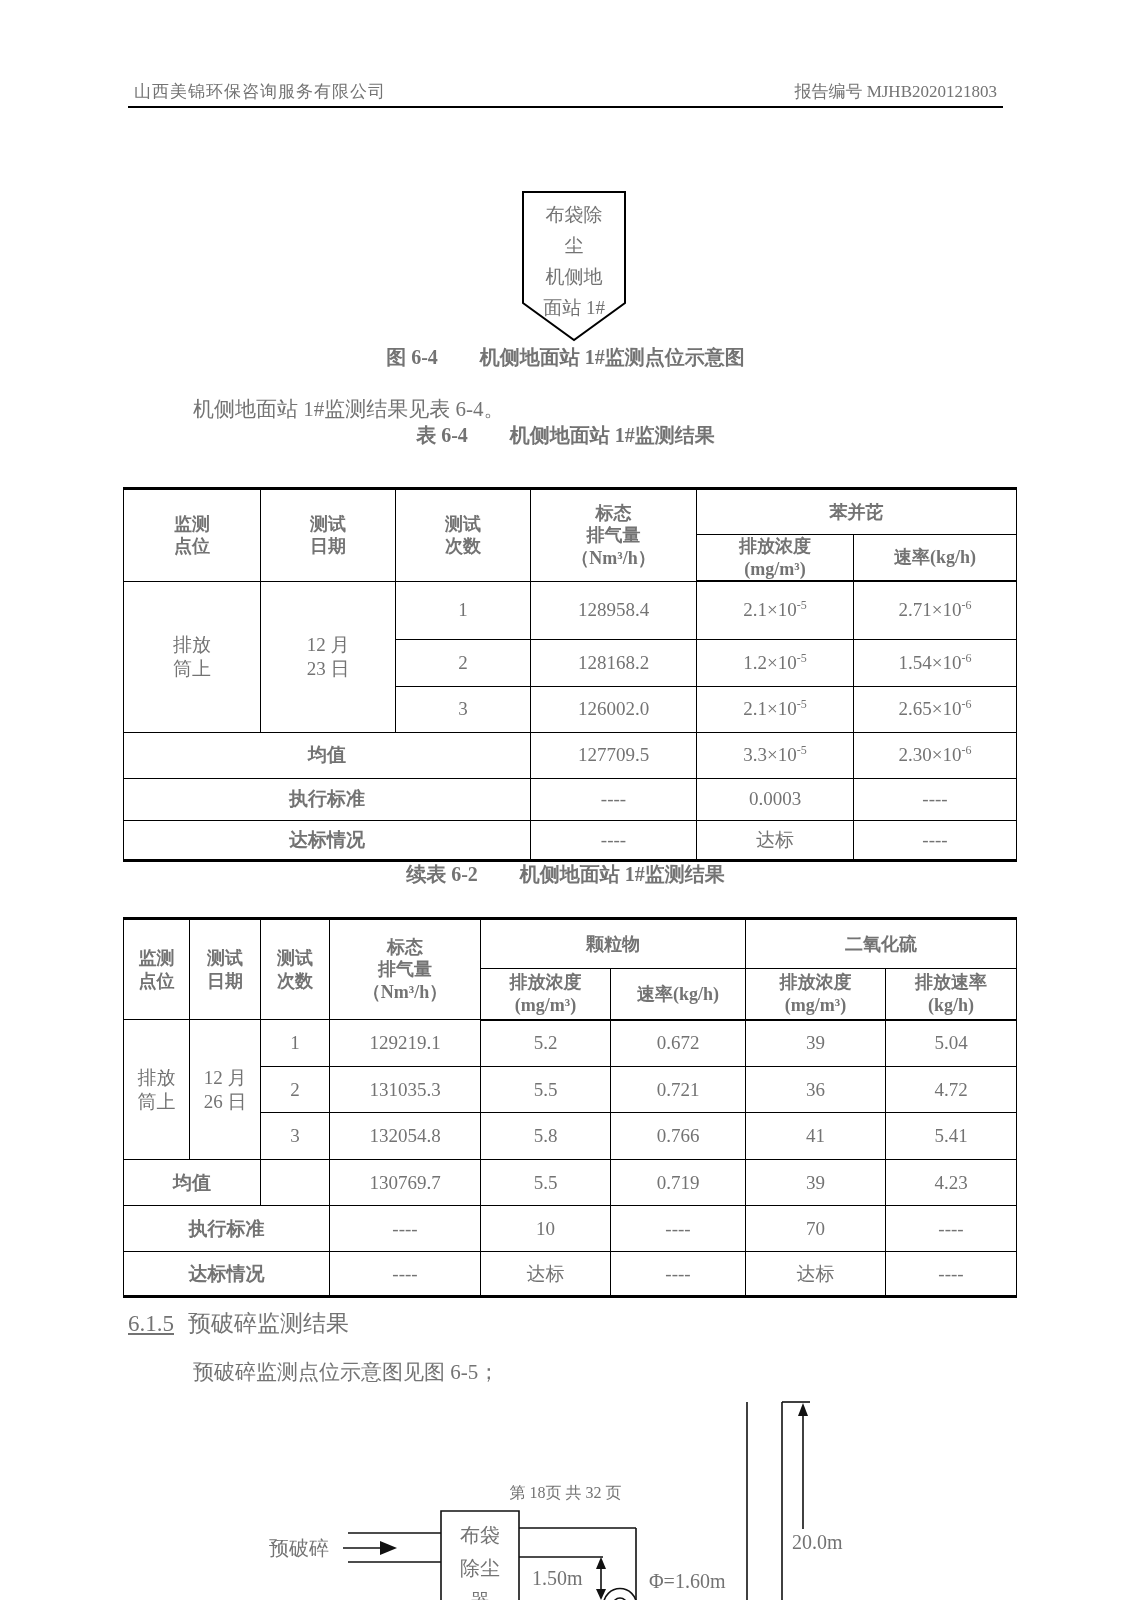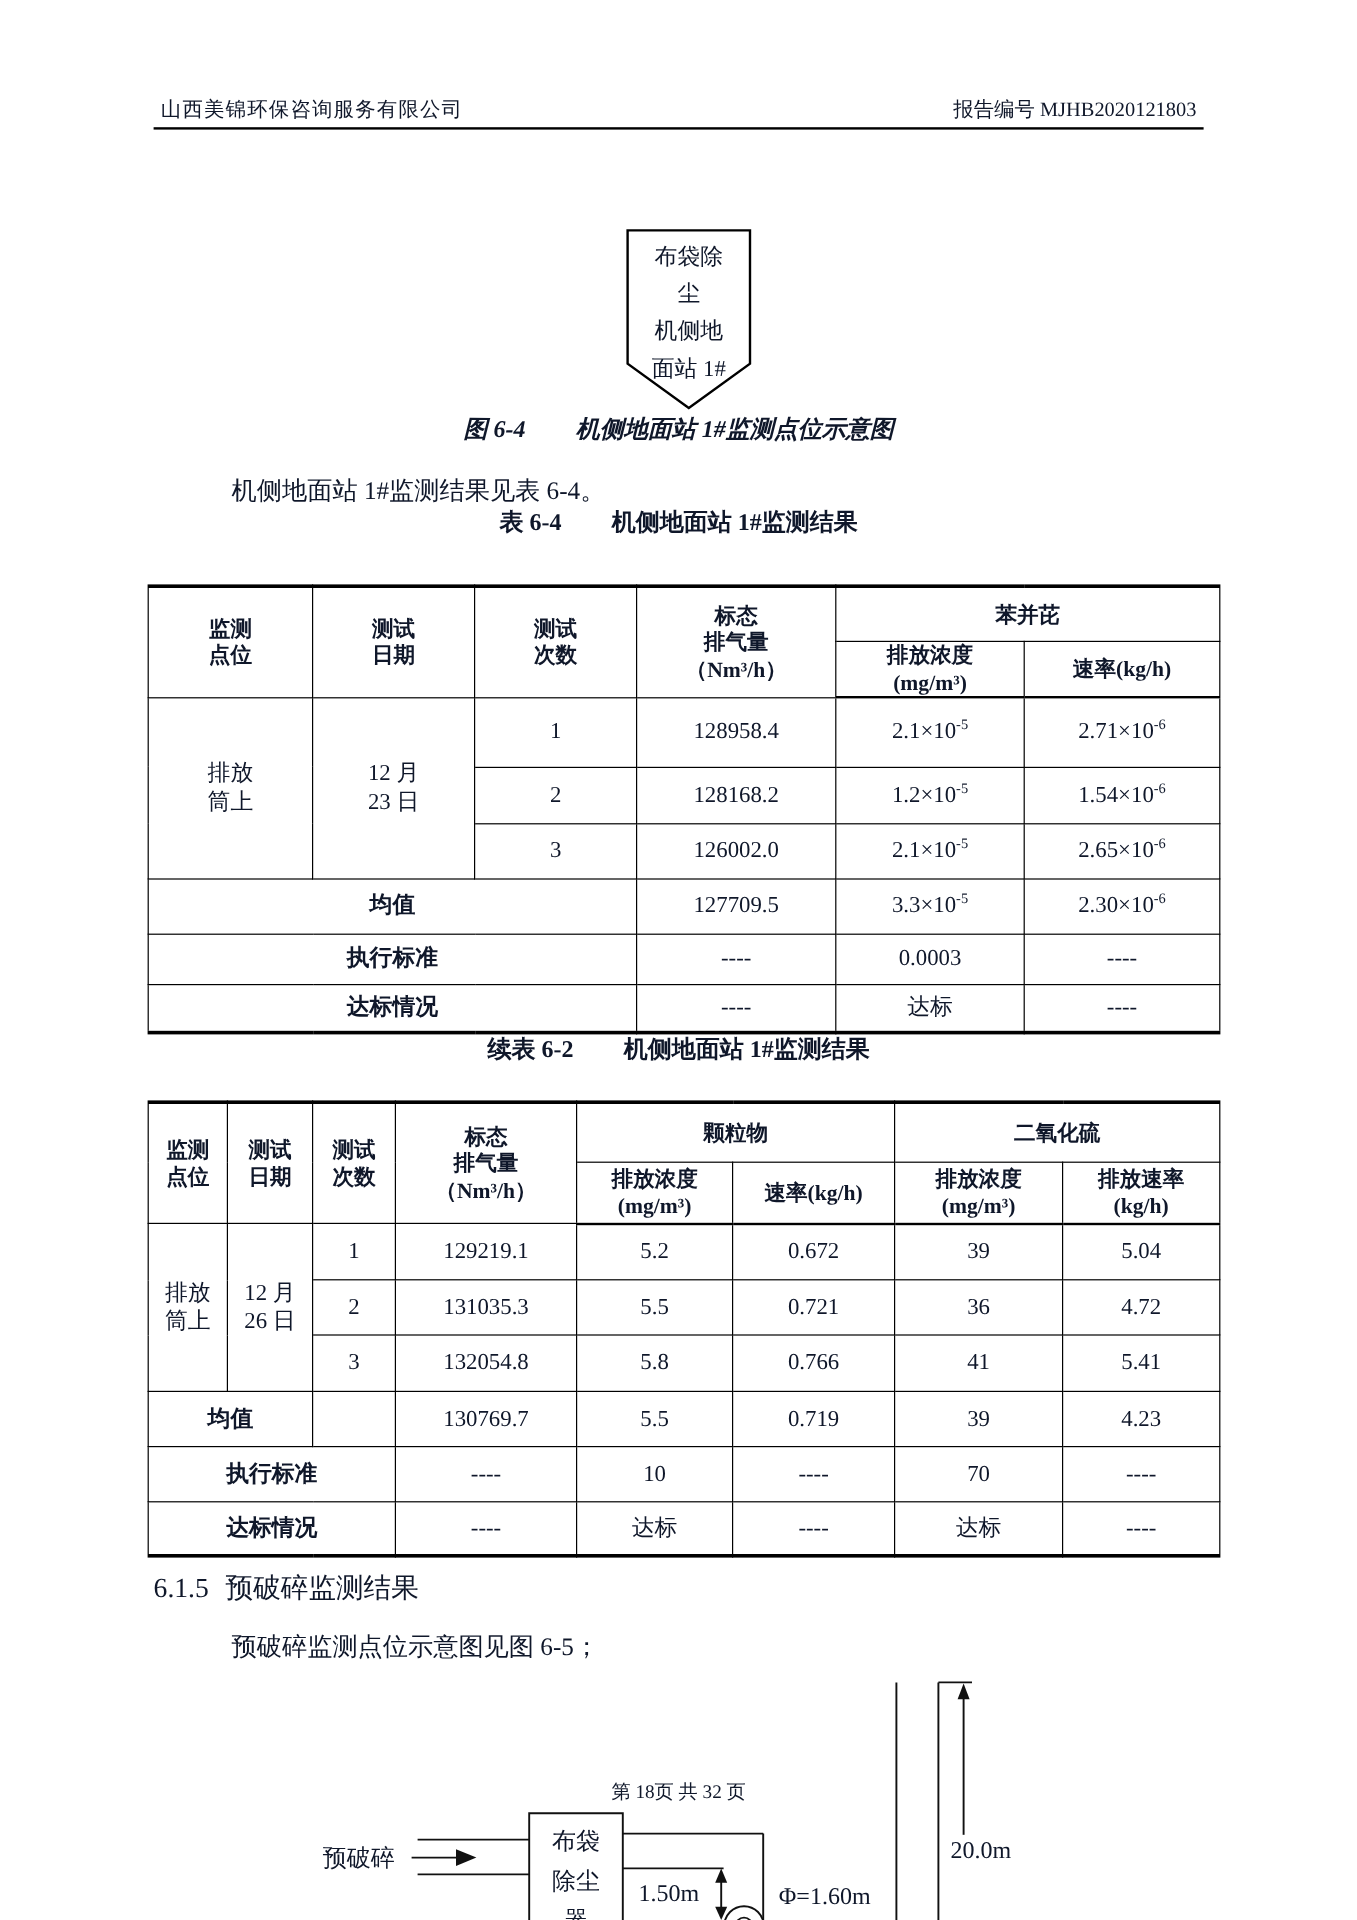--- a/index.html
+++ b/index.html
@@ -1,48 +1,48 @@
 <!DOCTYPE html>
 <html><head>
 <meta charset="utf-8">
 <style>
   * { margin:0; padding:0; box-sizing:border-box; }
   body { background:#777; }
   .page {
     position:relative; width:1131px; height:1600px; margin:0 auto;
-    background:#ffffff; color:#0f172a;
+    background:#ffffff; color:#737373;
     font-family:"Liberation Serif","DejaVu Serif",serif;
     overflow:hidden;
   }
   .abs { position:absolute; }
   .pre { white-space:pre-line; }
 
   
   .company { left:134px; top:80px; font-size:17px; letter-spacing:1px; }
   .reportno { right:134px; top:80px; font-size:17px; }
   .header-rule { left:128px; top:106px; width:875px; height:2px; background:#000; }
 
   
   .node-wrap { left:521px; top:190px; width:106px; height:152px; }
   .node-svg { position:absolute; left:0; top:0; }
   .node-text { position:absolute; left:0; top:9px; width:100%; text-align:center;
                font-size:19px; line-height:31px; }
 
   
   .caption { left:0; top:0; width:100%; text-align:center; font-weight:bold; font-size:20px; }
-  .cap-fig { top:344px;font-style:italic; }
+  .cap-fig { top:344px; }
   .cap-t1  { top:422px;text-align:center; }
   .cap-t2  { top:861px; }
   .cap-title { margin-left:42px; }
   .para { left:128px; width:875px; font-size:21px; }
   .para-indent { padding-left:65px; }
   .para1 { top:395px; }
   .para2 { top:1358px; }
   .section-h { left:128px; top:1308px; font-size:23px; }
-  .section-h .num { margin-right:14px; }
+  .section-h .num { margin-right:14px;text-decoration:underline; }
 
   
   table.t { position:absolute; border-collapse:collapse; table-layout:fixed;
             border-top:3px solid #000; border-bottom:3px solid #000;
             border-left:1px solid #000; border-right:1px solid #000; }
   table.t th, table.t td { border:1px solid #000; text-align:center; vertical-align:middle;
             padding:0 2px; font-size:19px; line-height:1.25; }
   table.t th { font-weight:bold; font-size:18px; }
   table.t thead tr.hlast th { border-bottom:2px solid #000; }
   table.t .rowlabel { font-weight:bold; }

